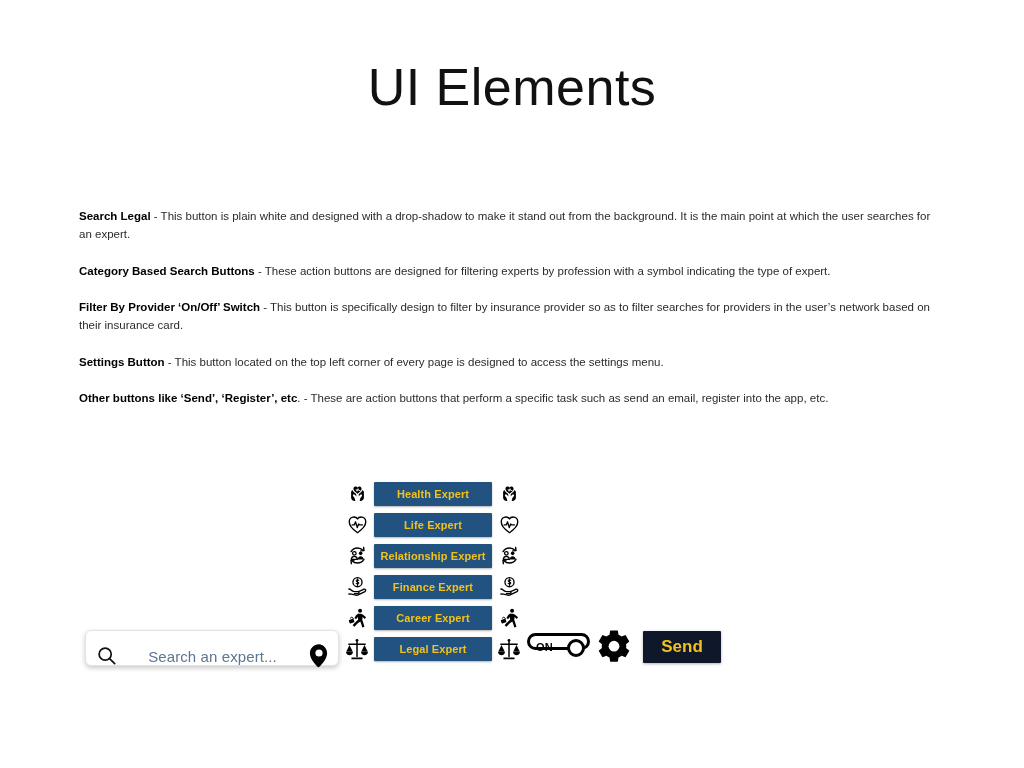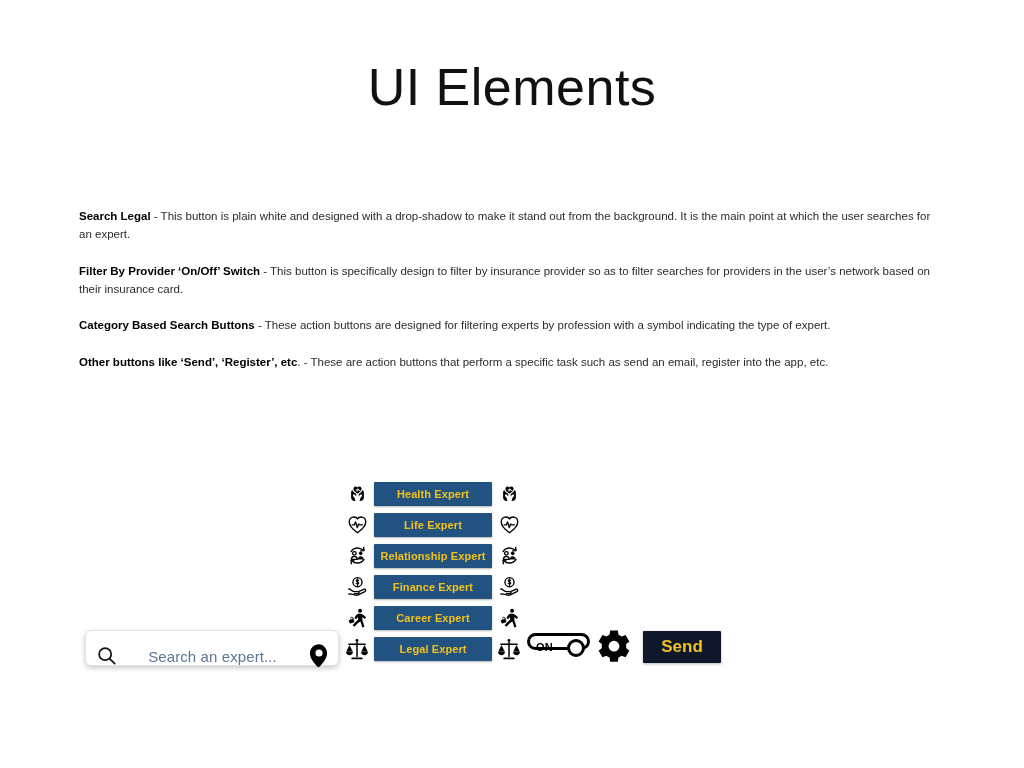--- a/index.html
+++ b/index.html
@@ -197,22 +197,23 @@
     cursor: pointer;
   }
 </style>
 </head>
 <body>
 
 <div class="slide-title">UI Elements</div>
 
 <div class="body-copy">
   <p class="para"><b>Search Legal</b><span> - This button is plain white and designed with a drop-shadow to make it stand out from the background. It is the main point at which the user searches for an expert.</span></p>
+  <p class="para"><b>Category Based Search Buttons</b><span> - These action buttons are designed for filtering experts by profession with a symbol indicating the type of expert.</span></p>
   <p class="para"><b>Filter By Provider ‘On/Off’ Switch</b><span> - This button is specifically design to filter by insurance provider so as to filter searches for providers in the user’s network based on their insurance card.</span></p>
-  <p class="para"><b>Category Based Search Buttons</b><span> - These action buttons are designed for filtering experts by profession with a symbol indicating the type of expert.</span></p>
+  <p class="para"><b>Settings Button</b><span> - This button located on the top left corner of every page is designed to access the settings menu.</span></p>
   <p class="para"><b>Other buttons like ‘Send’, ‘Register’, etc</b><span>. - These are action buttons that perform a specific task such as send an email, register into the app, etc.</span></p>
 </div>
 
 <div class="mockup">
 
   <div class="search-bar">
     <span>
       <svg class="icon-svg" width="22" height="22" viewBox="0 0 24 24">
         <circle cx="10" cy="10" r="6.6" fill="none" stroke="#111" stroke-width="1.9"></circle>
         <line x1="14.8" y1="14.8" x2="20.4" y2="20.4" stroke="#111" stroke-width="1.9" stroke-linecap="round"></line>

